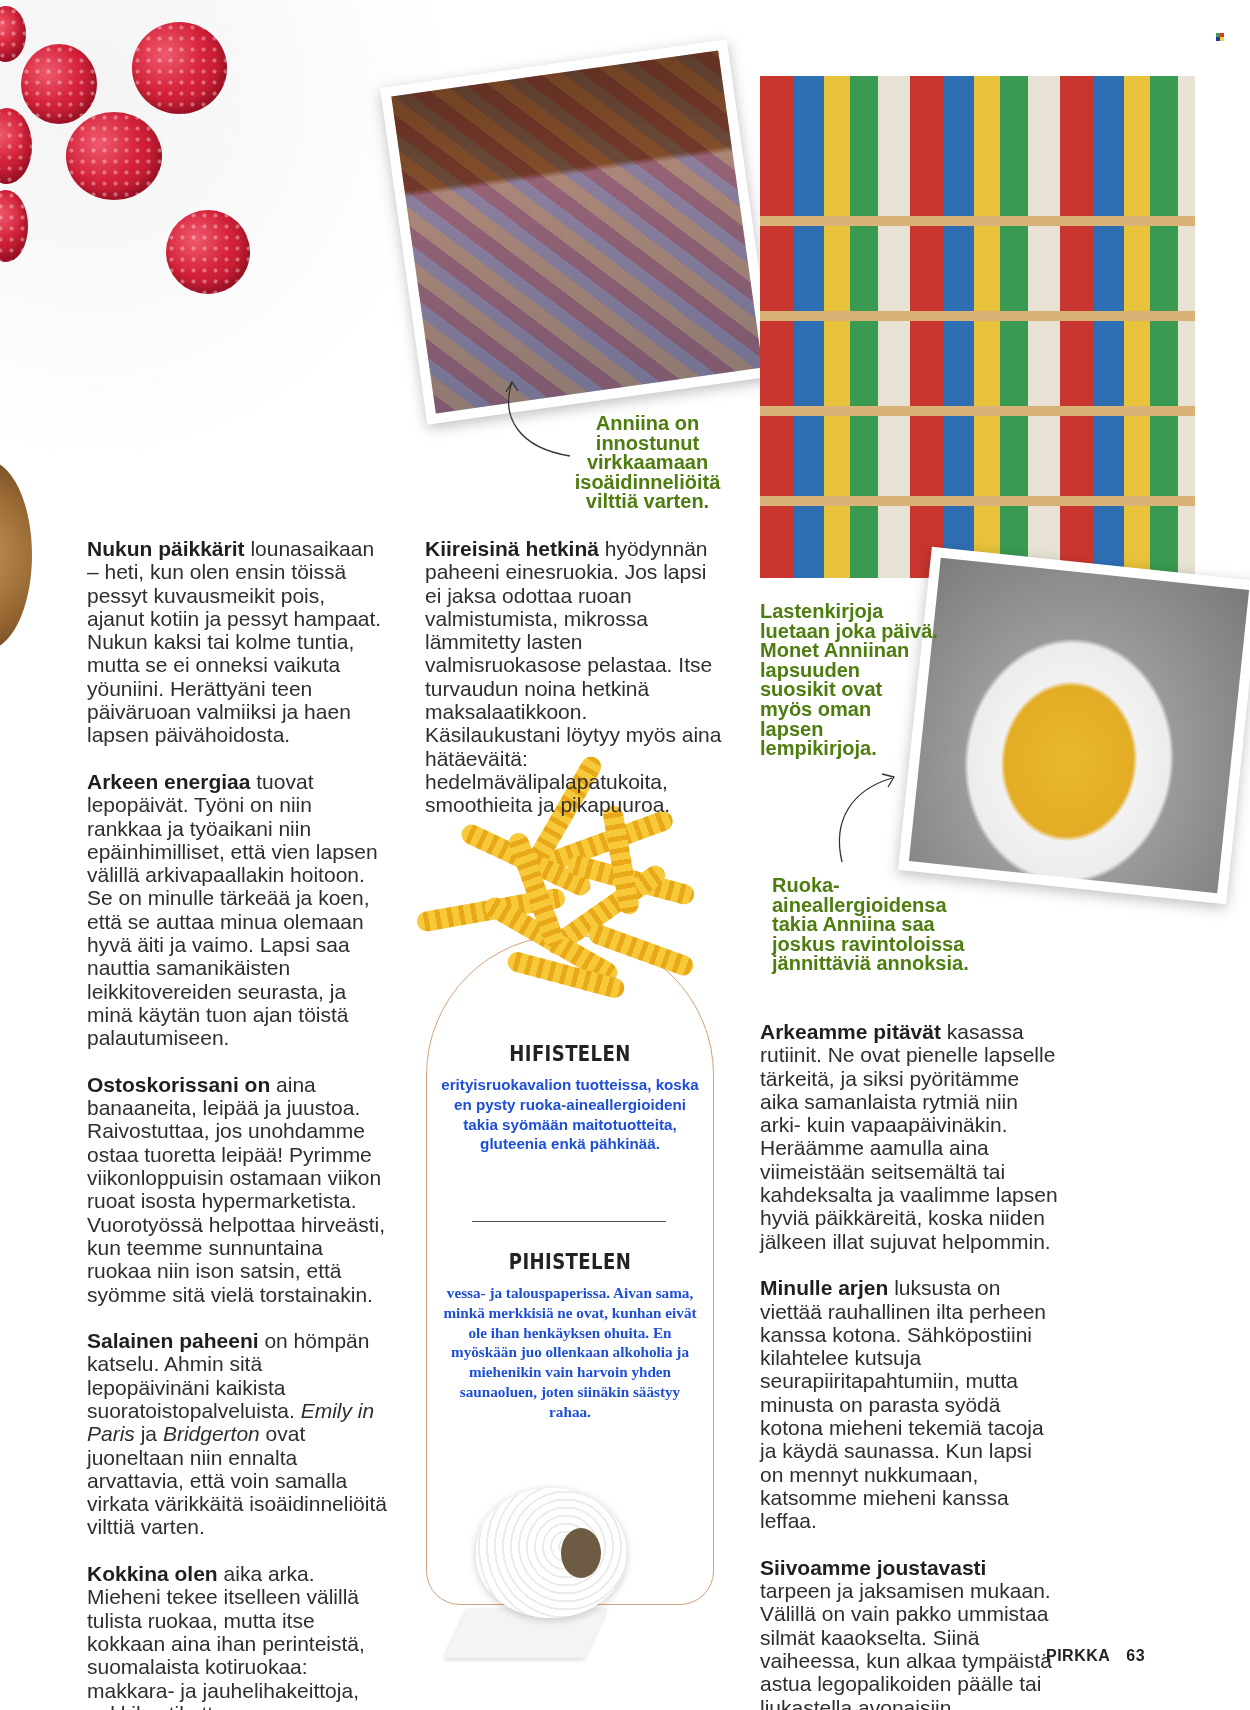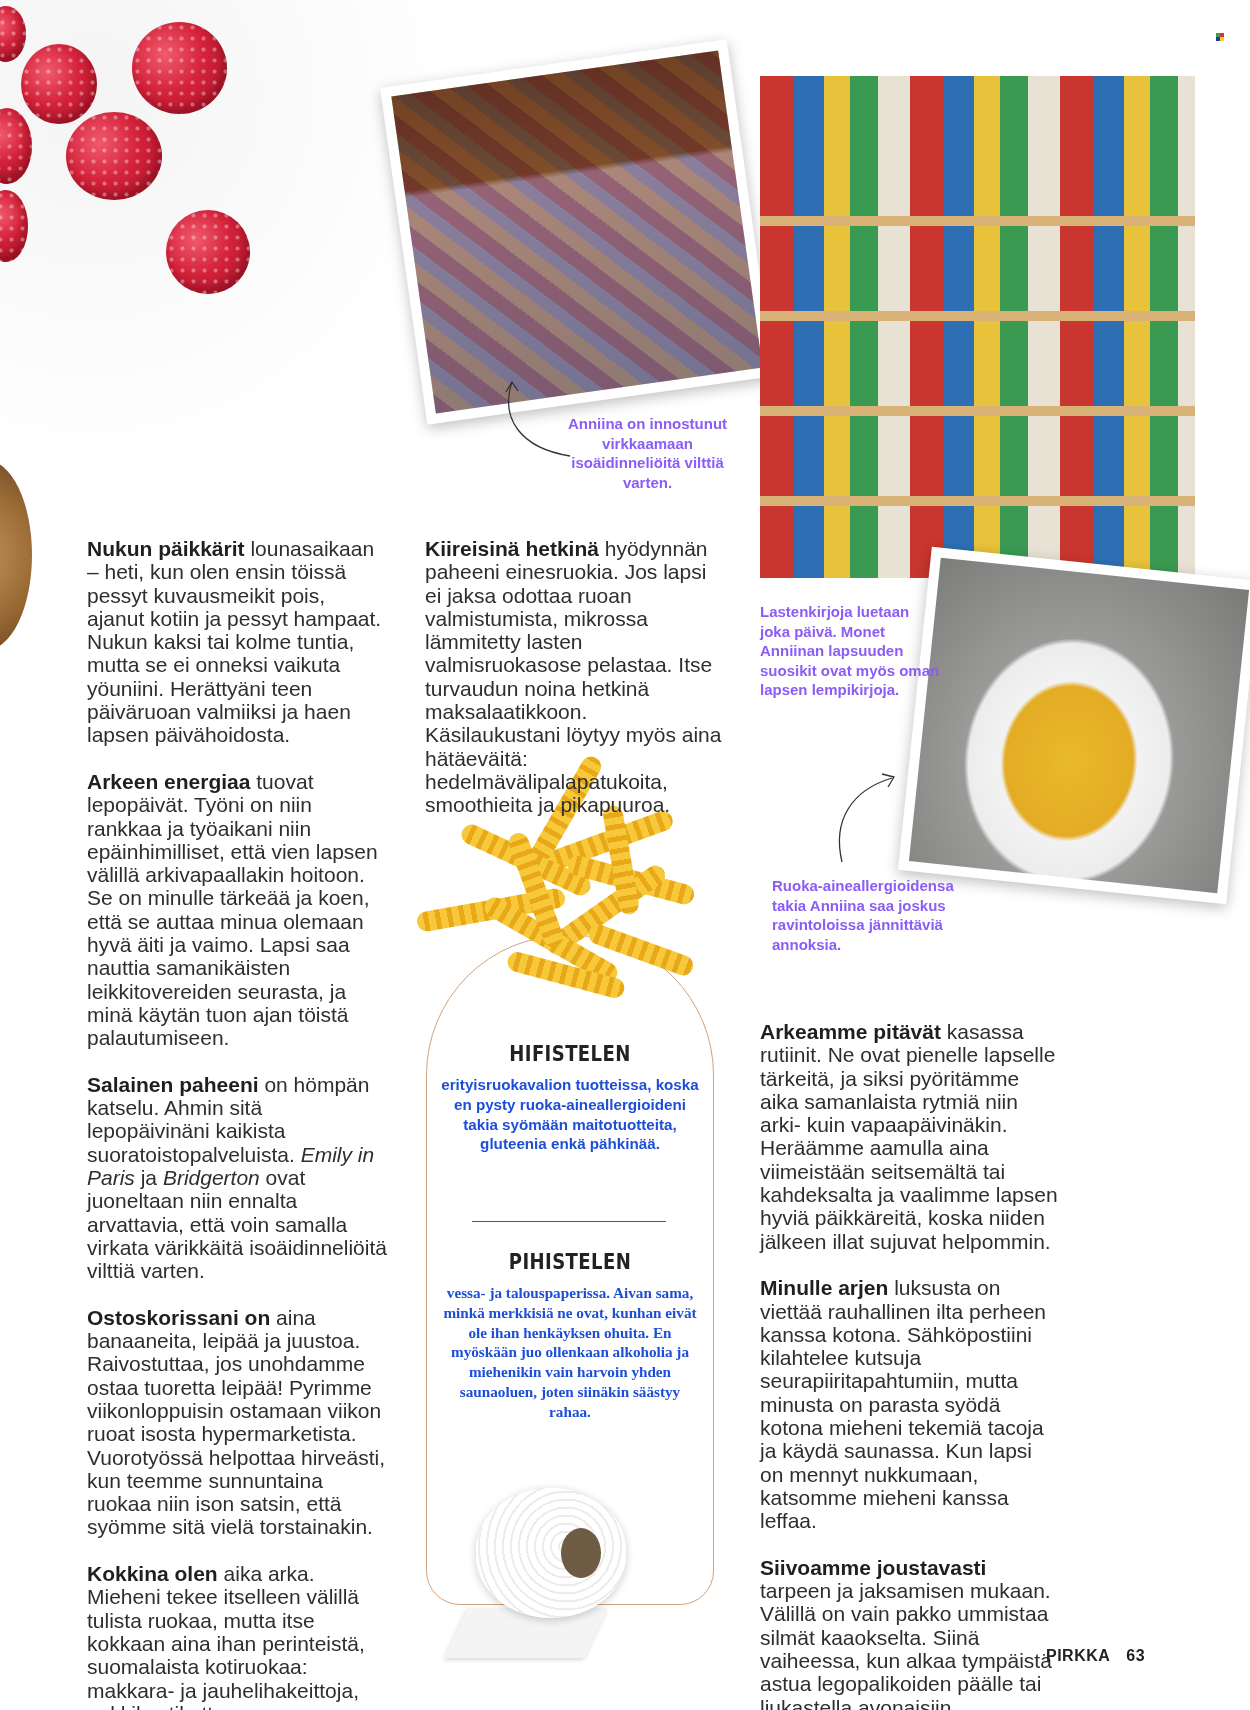--- a/index.html
+++ b/index.html
@@ -61,21 +61,21 @@
   .col b { font-weight: 700; color: #1f1f1f; }
   .col-1 { left: 87px; top: 537px; width: 300px; }
   .col-2 { left: 425px; top: 537px; width: 300px; }
   .col-3 { left: 760px; top: 1020px; width: 300px; }
 
   .box-head { position: absolute; left: 440px; width: 260px; text-align: center; font-family: "DejaVu Sans", sans-serif;
     font-size: 22px; font-weight: 700; letter-spacing: 0.5px; color: #222; transform: scaleX(0.82); }
   .box-text { position: absolute; left: 440px; width: 260px; text-align: center; font-size: 15.2px; line-height: 19.8px; font-weight: 700; color: #1d4ed8; }
   .box-rule { position: absolute; left: 472px; top: 1221px; width: 194px; height: 0; border-top: 1.2px solid #555; }
 
-  .caption { position: absolute; font-size: 15px; line-height: 19.6px; font-weight: 700; color: #8b5cf6; }
+  .caption { position: absolute; font-size: 20px; line-height: 19.6px; font-weight: 700; color: #4d7c0f; }
   .cap-crochet { left: 560px; top: 414px; width: 175px; text-align: center; }
   .cap-books { left: 760px; top: 602px; width: 180px; text-align: left; }
   .cap-food { left: 772px; top: 876px; width: 210px; text-align: left; }
 
   .arrow { position: absolute; }
 
   .folio { position: absolute; left: 1046px; top: 1647px; font-size: 16px; font-weight: 700; color: #222; letter-spacing: 0.5px; }
   .folio span + span { margin-left: 16px; }
 </style>
 </head>
@@ -150,22 +150,22 @@
 
 <div class="tp" aria-label="toilet-paper-roll">
   <div class="sheet"></div>
   <div class="roll"></div>
   <div class="hole"></div>
 </div>
 
 <div class="col col-1">
   <p><b>Nukun päikkärit</b><span> lounasaikaan – heti, kun olen ensin töissä pessyt kuvausmeikit pois, ajanut kotiin ja pessyt hampaat. Nukun kaksi tai kolme tuntia, mutta se ei onneksi vaikuta yöuniini. Herättyäni teen päiväruoan valmiiksi ja haen lapsen päivähoidosta.</span></p>
   <p><b>Arkeen energiaa</b><span> tuovat lepopäivät. Työni on niin rankkaa ja työaikani niin epäinhimilliset, että vien lapsen välillä arkivapaallakin hoitoon. Se on minulle tärkeää ja koen, että se auttaa minua olemaan hyvä äiti ja vaimo. Lapsi saa nauttia samanikäisten leikkitovereiden seurasta, ja minä käytän tuon ajan töistä palautumiseen.</span></p>
+  <p><b>Ostoskorissani on</b><span> aina banaaneita, leipää ja juustoa. Raivostuttaa, jos unohdamme ostaa tuoretta leipää! Pyrimme viikonloppuisin ostamaan viikon ruoat isosta hypermarketista. Vuorotyössä helpottaa hirveästi, kun teemme sunnuntaina ruokaa niin ison satsin, että syömme sitä vielä torstainakin.</span></p>
   <p><b>Salainen paheeni</b><span> on hömpän katselu. Ahmin sitä lepopäivinäni kaikista suoratoistopalveluista. </span><i>Emily in Paris</i><span> ja </span><i>Bridgerton</i><span> ovat juoneltaan niin ennalta arvattavia, että voin samalla virkata värikkäitä isoäidinneliöitä vilttiä varten.</span></p>
-  <p><b>Ostoskorissani on</b><span> aina banaaneita, leipää ja juustoa. Raivostuttaa, jos unohdamme ostaa tuoretta leipää! Pyrimme viikonloppuisin ostamaan viikon ruoat isosta hypermarketista. Vuorotyössä helpottaa hirveästi, kun teemme sunnuntaina ruokaa niin ison satsin, että syömme sitä vielä torstainakin.</span></p>
   <p><b>Kokkina olen</b><span> aika arka. Mieheni tekee itselleen välillä tulista ruokaa, mutta itse kokkaan aina ihan perinteistä, suomalaista kotiruokaa: makkara- ja jauhelihakeittoja, nakkikastiketta, makaronilaatikkoa ja uunikanaa. Nykyisessä kodissamme on tosi pieni keittiö, mikä latistaa kokkailuintoani. Ennen leivoinkin enemmän.</span></p>
 </div>
 
 <div class="col col-2">
   <p><b>Kiireisinä hetkinä</b><span> hyödynnän paheeni einesruokia. Jos lapsi ei jaksa odottaa ruoan valmistumista, mikrossa lämmitetty lasten valmisruokasose pelastaa. Itse turvaudun noina hetkinä maksalaatikkoon. Käsilaukustani löytyy myös aina hätäeväitä: hedelmävälipalapatukoita, smoothieita ja pikapuuroa.</span></p>
 </div>
 
 <div class="col col-3">
   <p><b>Arkeamme pitävät</b><span> kasassa rutiinit. Ne ovat pienelle lapselle tärkeitä, ja siksi pyöritämme aika samanlaista rytmiä niin arki- kuin vapaapäivinäkin. Heräämme aamulla aina viimeistään seitsemältä tai kahdeksalta ja vaalimme lapsen hyviä päikkäreitä, koska niiden jälkeen illat sujuvat helpommin.</span></p>
   <p><b>Minulle arjen</b><span> luksusta on viettää rauhallinen ilta perheen kanssa kotona. Sähköpostiini kilahtelee kutsuja seurapiiritapahtumiin, mutta minusta on parasta syödä kotona mieheni tekemiä tacoja ja käydä saunassa. Kun lapsi on mennyt nukkumaan, katsomme mieheni kanssa leffaa.</span></p>

